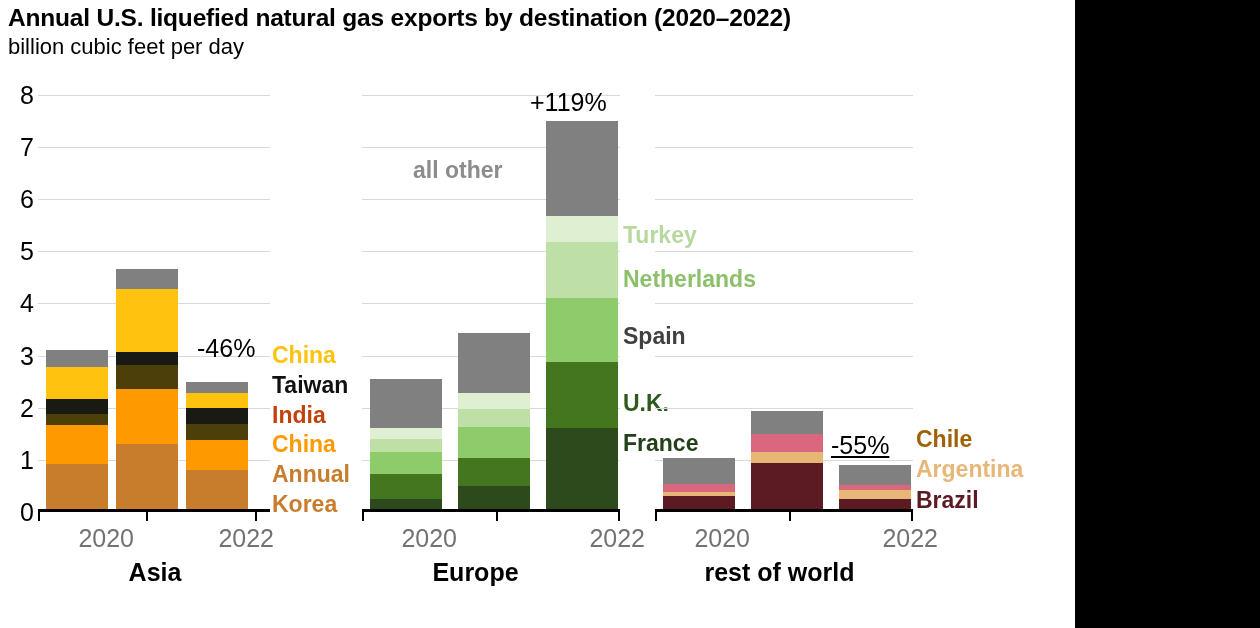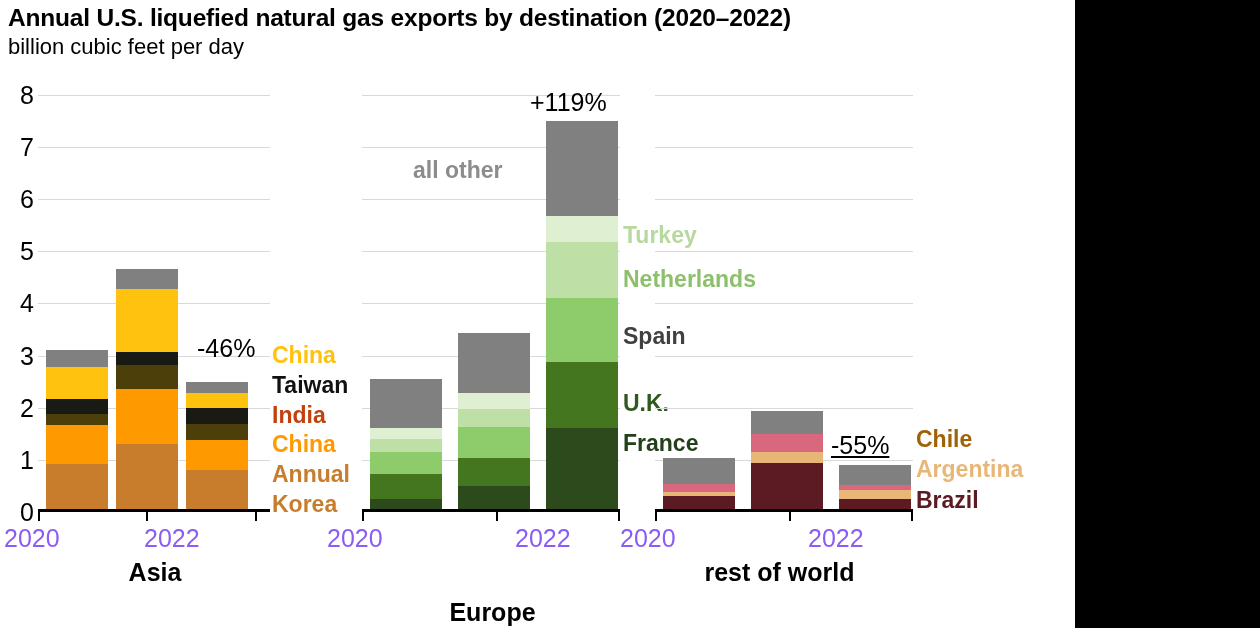--- a/index.html
+++ b/index.html
@@ -39,22 +39,22 @@
 
   
   #yaxis{position:absolute;left:0;top:95px;width:34px;height:417px;}
   .ylab{
     position:absolute;right:0;width:30px;text-align:right;
     font-size:25px;color:#000;line-height:1;
   }
 
   
   .xlab{
-    position:absolute;top:524px;font-size:25px;color:#8b5cf6;
-    text-align:left;white-space:nowrap;
+    position:absolute;top:524px;font-size:25px;color:#737373;
+    text-align:right;white-space:nowrap;
   }
   .panelcap{
     position:absolute;top:558px;font-size:25px;font-weight:bold;color:#000;
     text-align:center;white-space:nowrap;
   }
 
   
   .serieslabel{
     position:absolute;font-size:23px;font-weight:bold;white-space:nowrap;line-height:1.04;
   }
@@ -187,21 +187,21 @@
     </div>
 
     <div class="baseline"></div>
     <div class="tick" style="left:0px"></div>
     <div class="tick" style="left:134px"></div>
     <div class="tick" style="left:256px"></div>
   </div>
 
   <div class="xlab" style="left:327px;width:130px;">2020</div>
   <div class="xlab" style="left:515px;width:130px;">2022</div>
-  <div class="panelcap" style="left:365px;width:255px;margin-top:40px;">Europe</div>
+  <div class="panelcap" style="left:348px;width:255px;">Europe</div>
 
   <div class="pctlabel" style="left:530px;top:88px;">+119%</div>
   <div class="allother" style="left:413px;top:157px;">all other</div>
 
   <div class="serieslabel" style="left:623px;top:224px;color:#B7D9A0;">Turkey</div>
   <div class="serieslabel" style="left:623px;top:268px;color:#8DC06B;">Netherlands</div>
   <div class="serieslabel" style="left:623px;top:325px;color:#404040;">Spain</div>
   <div class="serieslabel" style="left:623px;top:392px;color:#2F5A1E;">U.K.</div>
   <div class="serieslabel" style="left:623px;top:432px;color:#23401A;">France</div>
 

